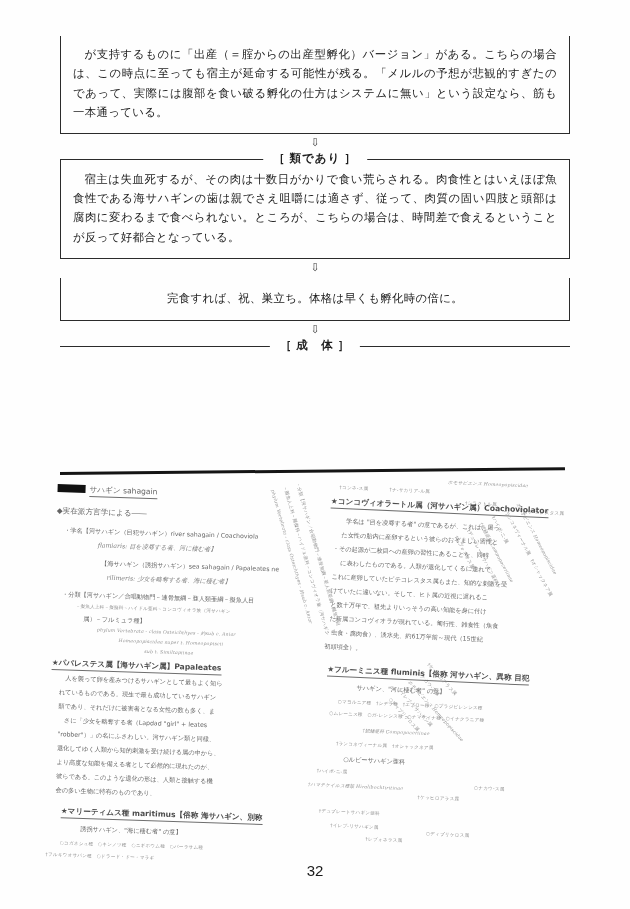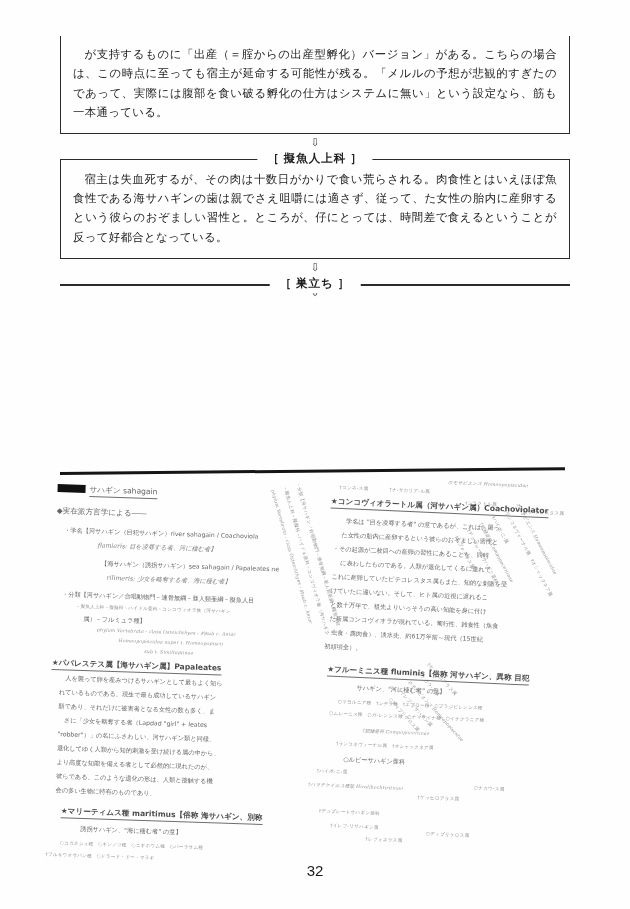--- a/index.html
+++ b/index.html
@@ -196,41 +196,46 @@
       <div class="stage-body">
         <p>が支持するものに「出産（＝腟からの出産型孵化）バージョン」がある。こちらの場合は、この時点に至っても宿主が延命する可能性が残る。「メルルの予想が悲観的すぎたのであって、実際には腹部を食い破る孵化の仕方はシステムに無い」という設定なら、筋も一本通っている。</p>
       </div>
     </div>
 
     <div class="connector">⇩</div>
 
     <div class="stage">
       <div class="stage-head">
         <div class="rule"></div>
-        <div class="caption">［ 擬魚人上科 ］</div>
+        <div class="caption">［ 類であり ］</div>
       </div>
       <div style="border-left:1.6px solid #2b2b2b;border-right:1.6px solid #2b2b2b;border-bottom:1.6px solid #2b2b2b;padding:11px 12px 11px 12px;">
         <div class="stage-body">
-          <p>宿主は失血死するが、その肉は十数日がかりで食い荒らされる。肉食性とはいえほぼ魚食性である海サハギンの歯は親でさえ咀嚼には適さず、従って、た女性の胎内に産卵するという彼らのおぞましい習性と。ところが、仔にとっては、時間差で食えるということが反って好都合となっている。</p>
+          <p>宿主は失血死するが、その肉は十数日がかりで食い荒らされる。肉食性とはいえほぼ魚食性である海サハギンの歯は親でさえ咀嚼には適さず、従って、肉質の固い四肢と頭部は腐肉に変わるまで食べられない。ところが、こちらの場合は、時間差で食えるということが反って好都合となっている。</p>
+        </div>
+      </div>
+    </div>
+
+    <div class="connector">⇩</div>
+
+    <div class="stage">
+      <div style="border-left:1.6px solid #2b2b2b;border-right:1.6px solid #2b2b2b;border-bottom:1.6px solid #2b2b2b;padding:11px 12px 11px 12px;">
+        <div class="stage-body center">
+          <p>完食すれば、祝、巣立ち。体格は早くも孵化時の倍に。</p>
         </div>
       </div>
     </div>
 
     <div class="connector">⇩</div>
 
     <div class="stage">
       <div class="stage-head">
         <div class="rule"></div>
-        <div class="caption">［ 巣立ち ］</div>
-      </div>
-    </div>
-
-    <div class="connector">⇩</div>
-
-    <div class="stage">
+        <div class="caption">［ 成　体 ］</div>
+      </div>
     </div>
 
   </div>
 
 
   <div class="scan">
 
     <div class="scan-rule"></div>
 
     <div class="sheet" style="left:58px; top:14px; transform: rotate(1.9deg);">

